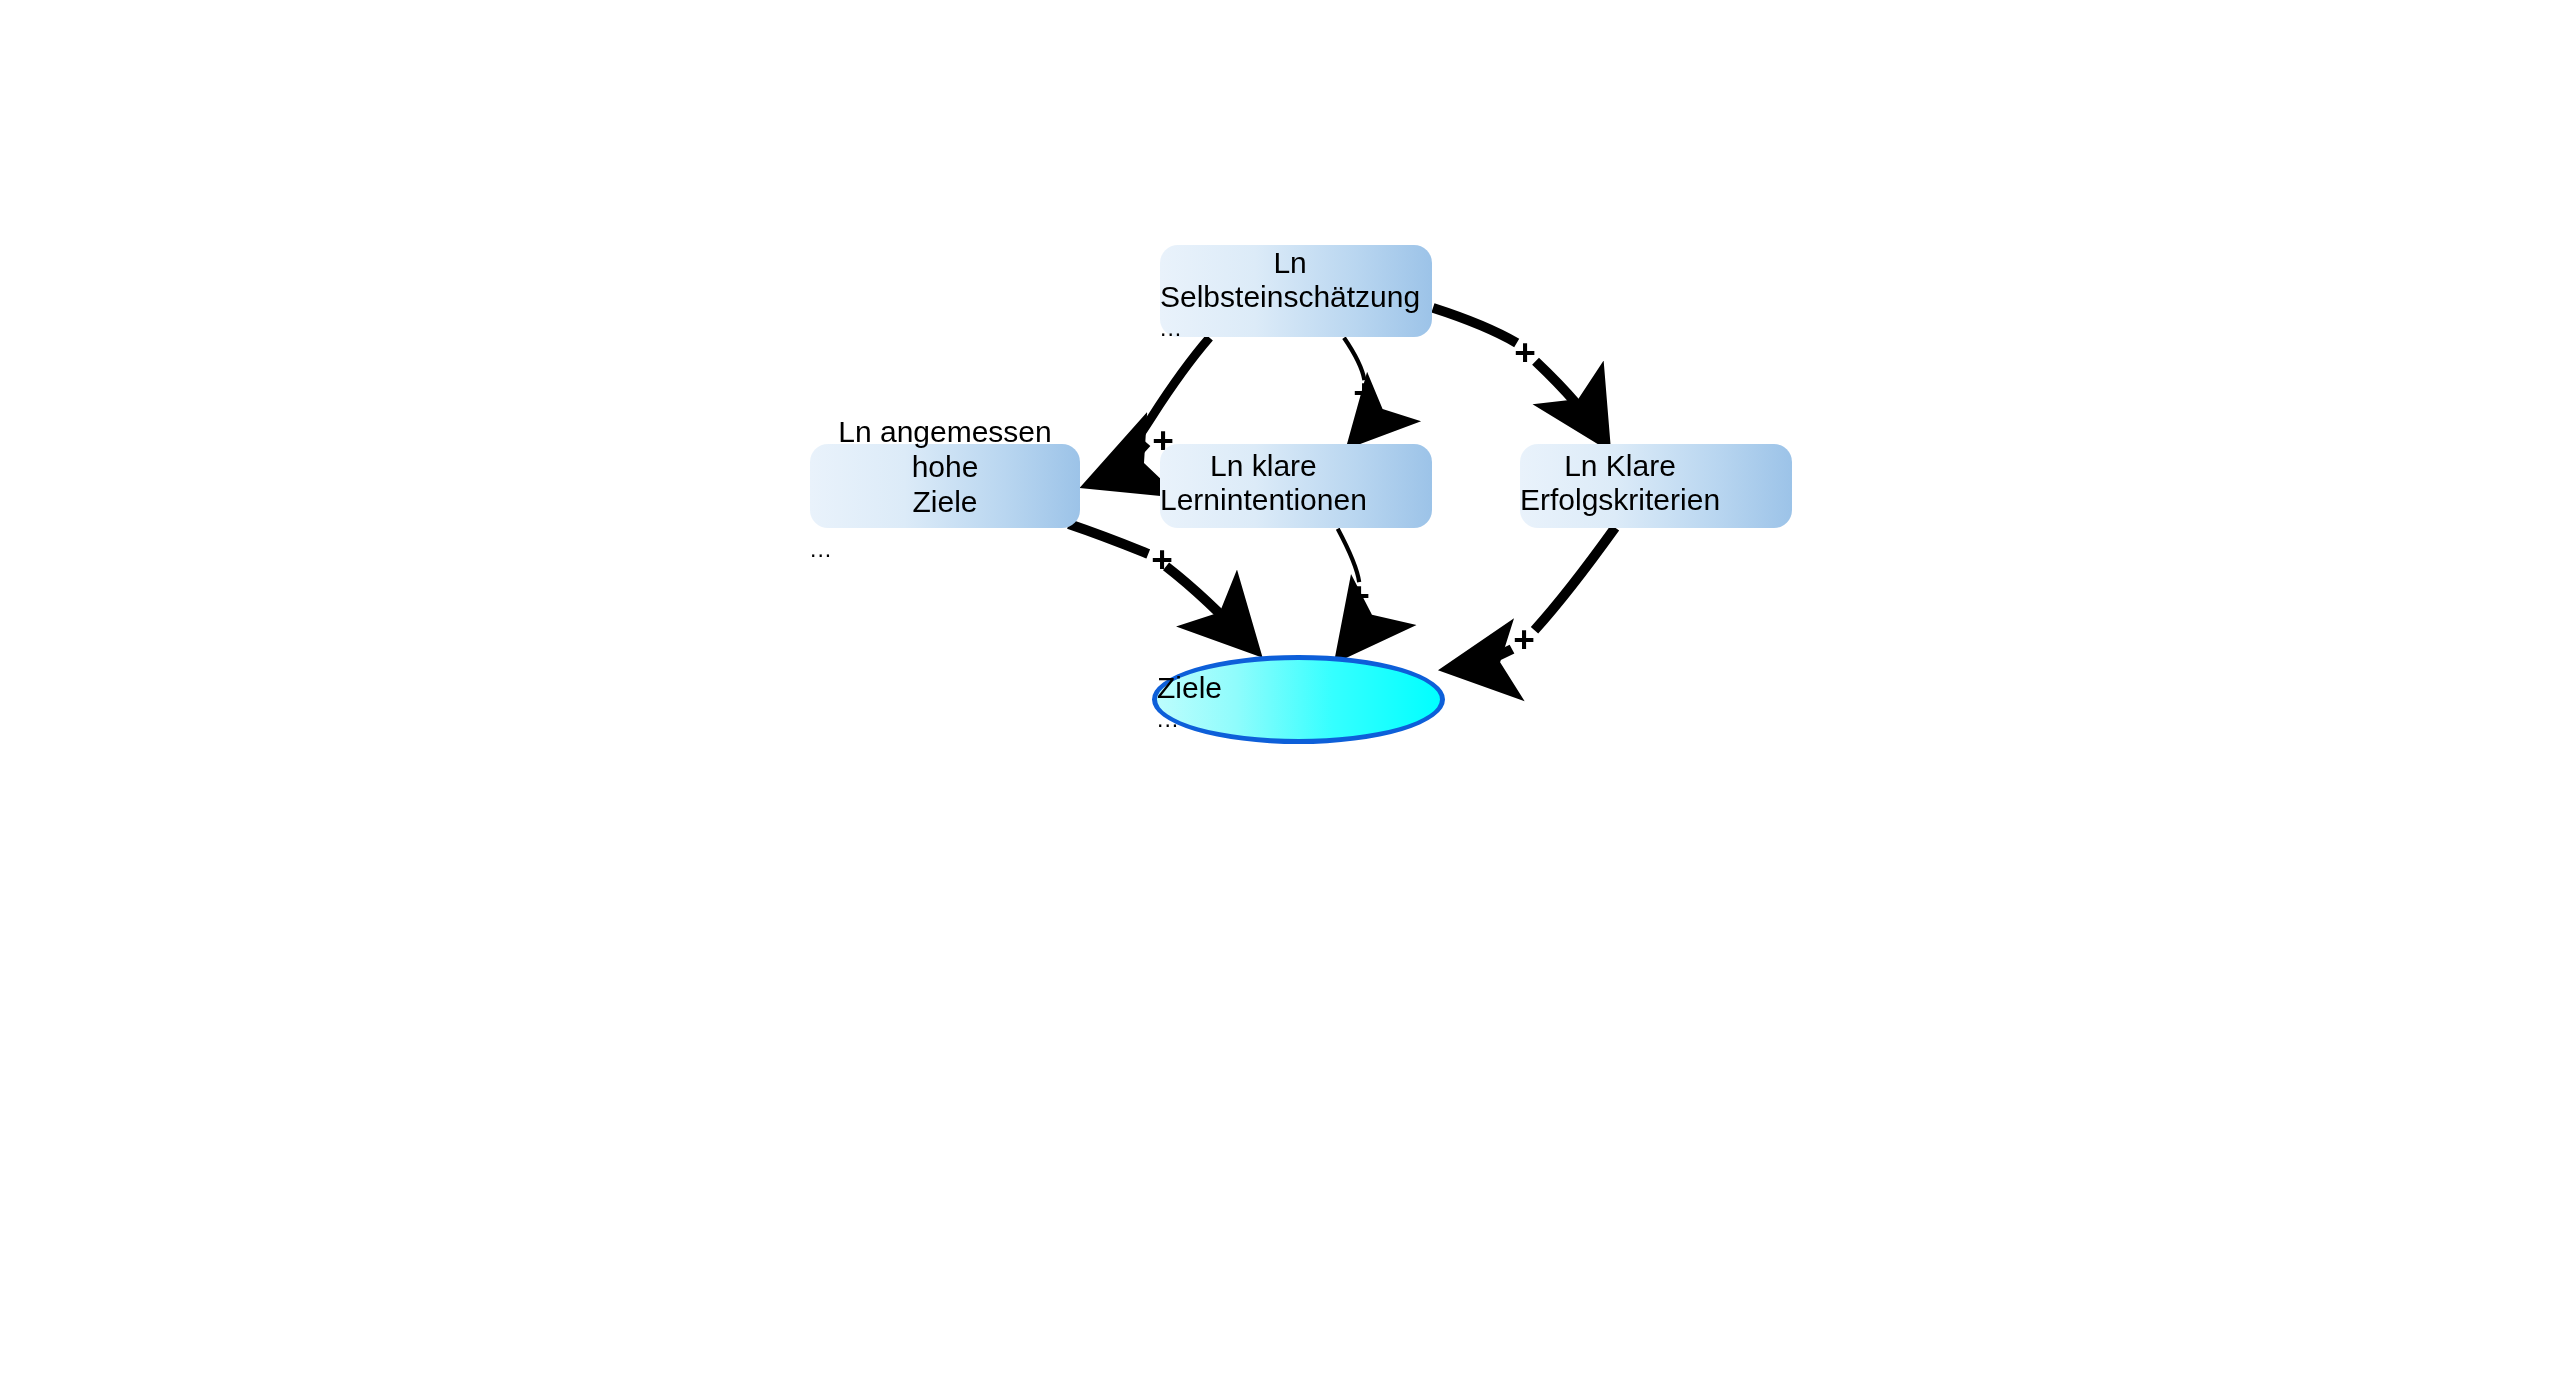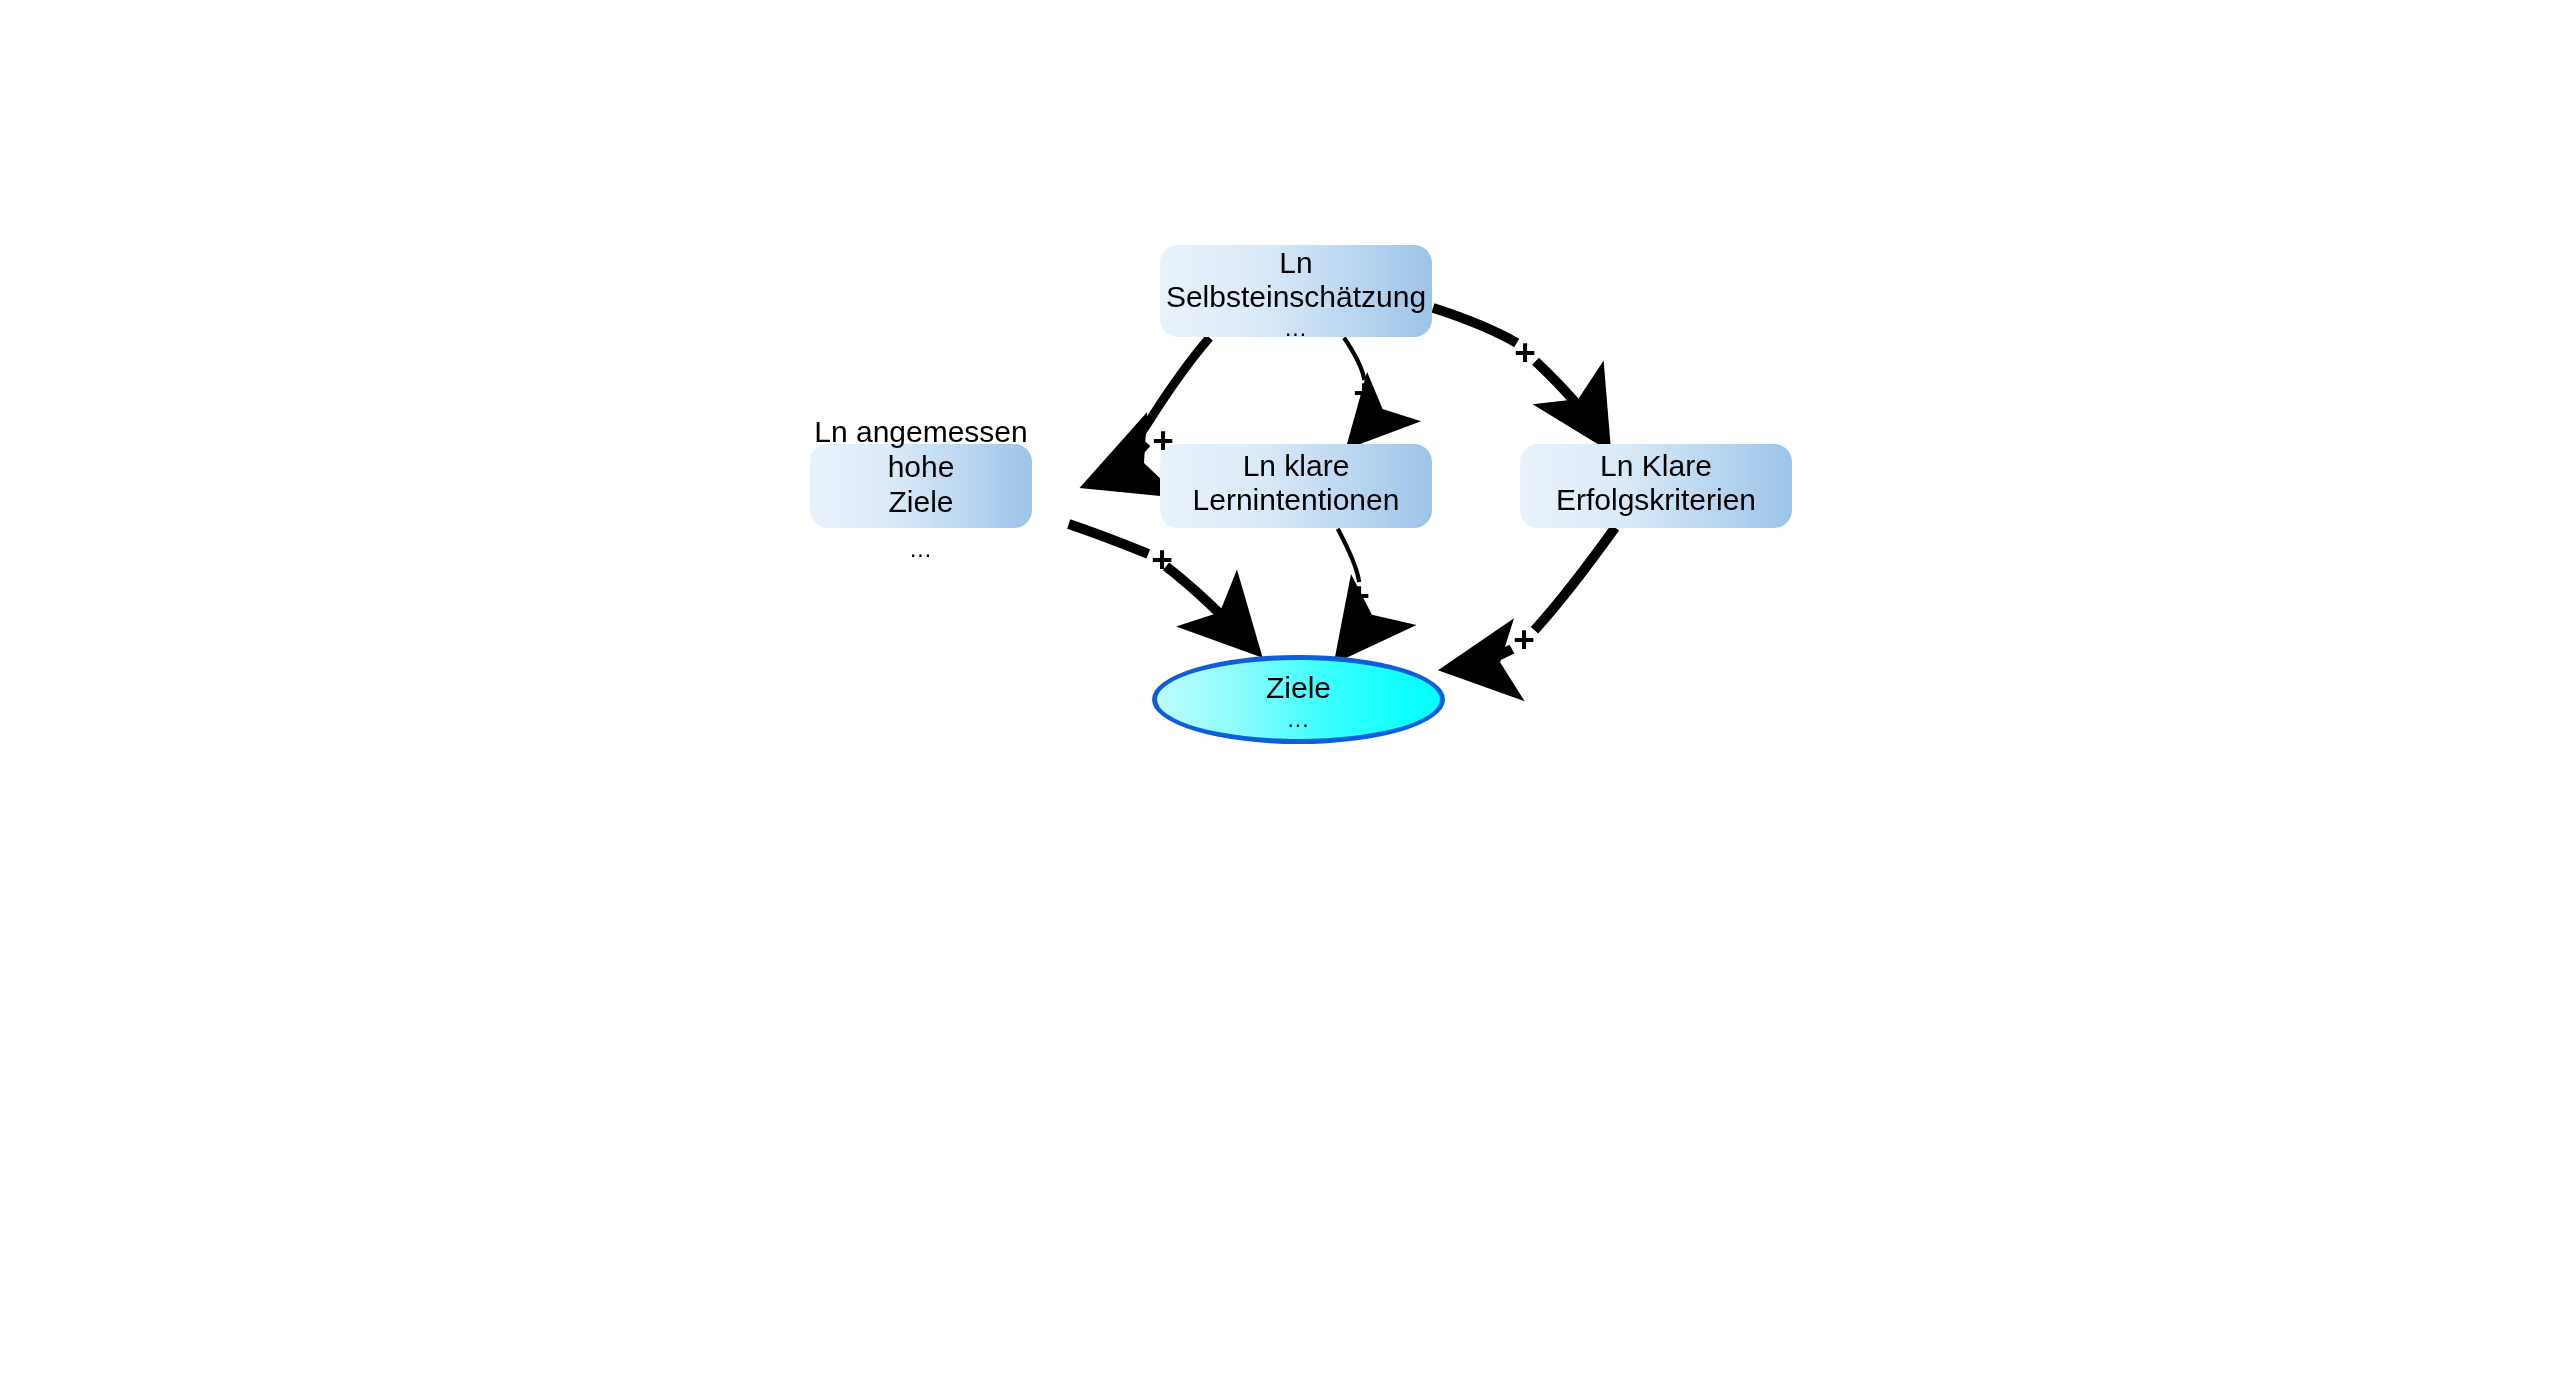--- a/index.html
+++ b/index.html
@@ -24,21 +24,21 @@
     left: 0;
     top: 0;
     width: 2576px;
     height: 1383px;
   }
   .node {
     position: absolute;
     box-sizing: border-box;
     display: flex;
     flex-direction: column;
-    align-items: center;
+    align-items: flex-start;
     justify-content: center;
     text-align: center;
     color: #000000;
     line-height: 1.16;
   }
   .node-box {
     border-radius: 18px;
     background: linear-gradient(to right, #e9f2fb 0%, #dcebf8 35%, #b9d6f0 72%, #9cc3e8 100%);
   }
   .node-ellipse {
@@ -59,21 +59,21 @@
   .edge-sign {
     position: absolute;
     font-size: 37px;
     font-weight: 700;
     color: #000000;
     line-height: 1;
     transform: translate(-50%, -50%);
     font-family: "Liberation Sans", sans-serif;
   }
   #node-selbsteinschaetzung { left: 1160px; top: 245px; width: 272px; height: 92px; }
-  #node-ziele              { left: 810px; top: 444px; width: 222px; height: 84px; gap: 16px; }
+  #node-ziele              { left: 810px; top: 444px; width: 270px; height: 84px; gap: 16px; }
   #node-lernintentionen    { left: 1160px; top: 444px; width: 272px; height: 84px; }
   #node-erfolgskriterien   { left: 1520px; top: 444px; width: 272px; height: 84px; }
   #node-lernen             { left: 1152px; top: 655px; width: 293px; height: 89px; }
   #node-lernen .node-label { font-size: 30px; }
 </style>
 </head>
 <body>
 
 <div id="canvas">
 

